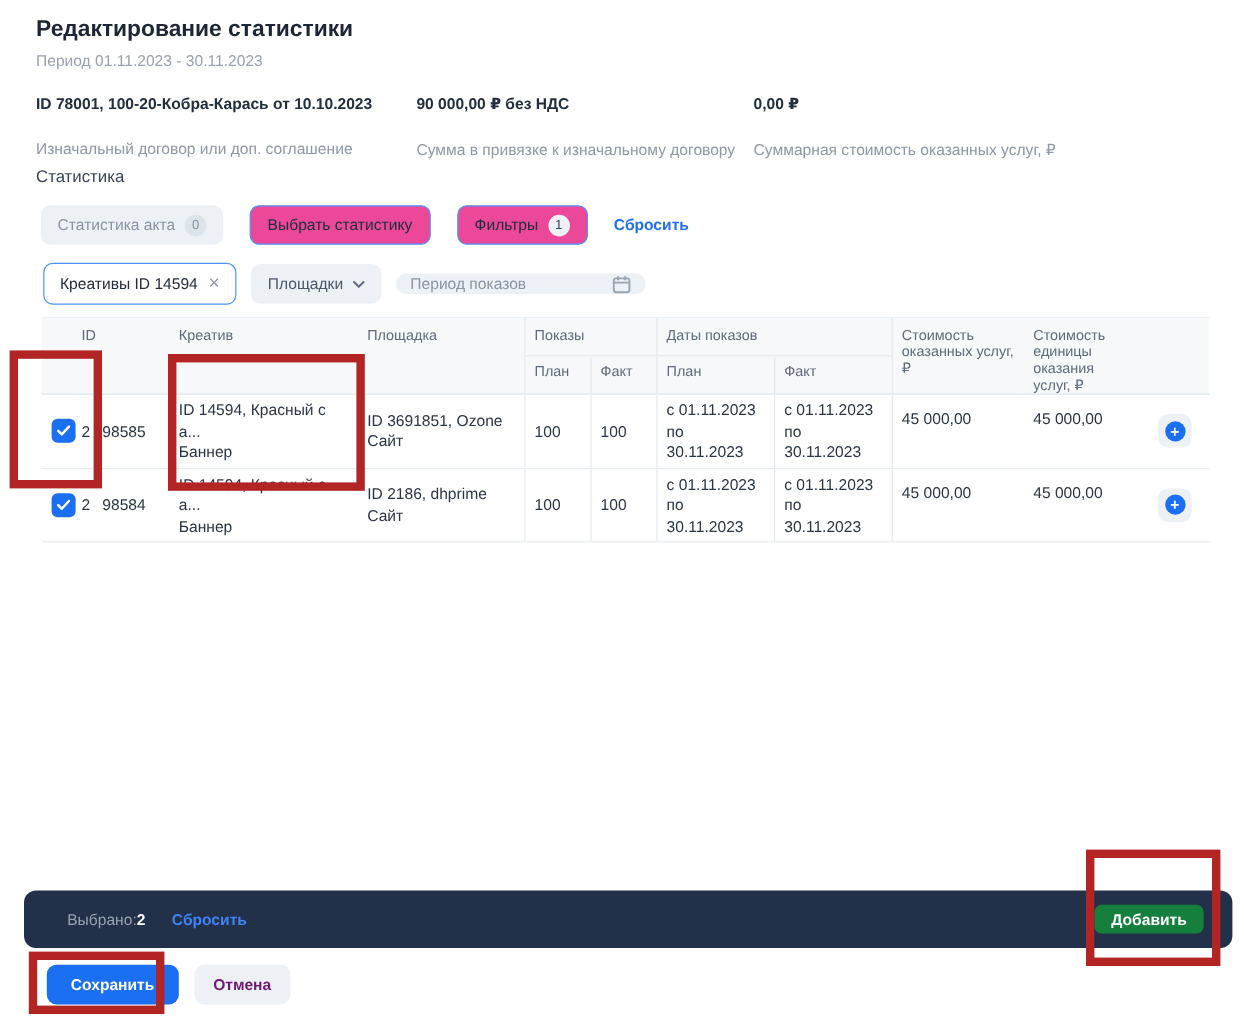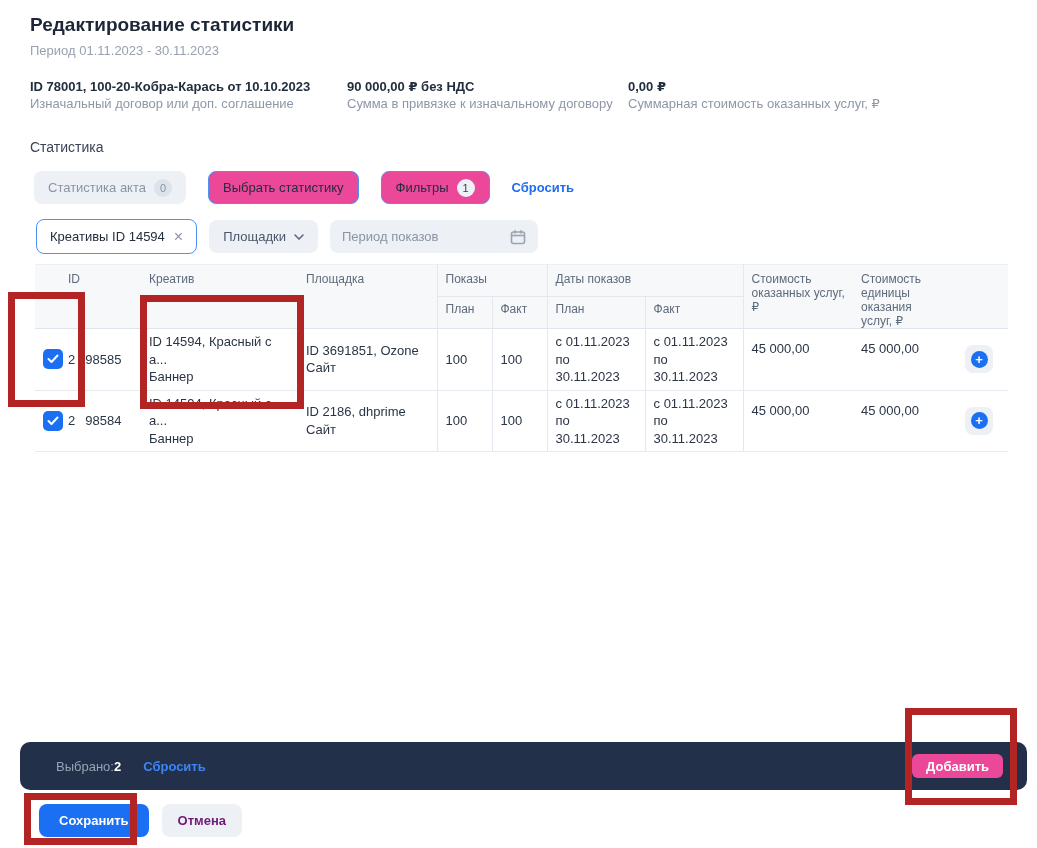--- a/index.html
+++ b/index.html
@@ -10,21 +10,21 @@
   
   .hdr { position:absolute; left:30px; top:14px; }
   .hdr-title { font-size:19px; font-weight:700; color:#1c2636; }
   .hdr-sub { margin-top:7px; font-size:13px; color:#98a1b0; }
 
   
   .summary { position:absolute; left:30px; top:79px; display:flex; }
   .sum-col1 { width:317px; }
   .sum-col2 { width:281px; }
   .sum-val { font-size:13px; font-weight:700; color:#222d3d; }
-  .sum-lbl { margin-top:2px; font-size:13px; color:#8d97a7; }
+  .sum-lbl { margin-top:22px; font-size:13px; color:#8d97a7; }
 
   
   .section-title { position:absolute; left:30px; top:139px; font-size:14px; color:#3a4456; }
 
   
   .toolbar { position:absolute; left:34px; top:171px; display:flex; align-items:center; gap:22px; }
   .btn { display:inline-flex; align-items:center; gap:8px; height:33px; padding:0 14px;
     border-radius:8px; font-size:13px; cursor:pointer; white-space:nowrap; }
   .btn-muted { background:#edf0f4; color:#8a94a4; }
   .btn-outline { background:#ec4899; border:1.5px solid #4b94f6; color:#222d3d; font-weight:500; }
@@ -39,21 +39,21 @@
   .search-box { display:flex; align-items:center; gap:8px; width:286px; height:33px;
     background:#edf0f4; border-radius:8px; padding:0 12px; }
   .search-box input { border:none; outline:none; background:transparent; width:100%;
     font-family:inherit; font-size:13px; color:#222d3d; }
   .search-box input::placeholder { color:#8a94a4; }
   .chip { display:inline-flex; align-items:center; gap:9px; height:35px; padding:0 13px;
     background:#fff; border:1.5px solid #4b94f6; border-radius:8px; font-size:13px; color:#222d3d; }
   .chip .x { color:#8a94a4; font-size:16px; line-height:1; cursor:pointer; }
   .drop { display:inline-flex; align-items:center; gap:8px; height:33px; padding:0 14px;
     background:#edf0f4; border-radius:8px; font-size:13px; color:#4a576b; cursor:pointer; }
-  .period { display:flex; align-items:center; justify-content:space-between; width:208px; height:33px;
+  .period { display:flex; align-items:center; justify-content:space-between; width:208px; height:17px;
     background:#edf0f4; border-radius:8px; padding:0 12px; font-size:13px; color:#8a94a4; cursor:pointer; }
 
   
   .stat-table { position:absolute; left:35px; top:264px; width:973px;
     border-collapse:collapse; table-layout:fixed; }
   .stat-table th { background:#f6f8fa; color:#5f6b7c; font-size:12px; font-weight:400;
     text-align:left; vertical-align:top; padding:7px 8px 0 8px; }
   .stat-table thead tr:first-child { height:26px; }
   .stat-table thead tr.subrow { height:26px; }
   .stat-table thead tr.subrow th { padding-top:5px; border-top:1px solid #e3e8ee; }
@@ -74,21 +74,21 @@
   .plus-circle { width:17px; height:17px; border-radius:50%; background:#1a6ff2; color:#fff;
     font-size:13px; font-weight:700; line-height:17px; text-align:center; }
 
   
   .selbar { position:absolute; left:20px; top:742px; width:1007px; height:48px;
     background:#233049; border-radius:10px; display:flex; align-items:center;
     padding:0 24px 0 36px; }
   .sel-label { font-size:13px; color:#98a2b3; }
   .sel-count { font-size:13px; color:#fff; font-weight:700; }
   .selbar .link { margin-left:22px; color:#3d85f4; }
-  .btn-add { margin-left:auto; background:#ec4899; color:#fff; font-size:13px; font-weight:700;
+  .btn-add { margin-left:auto; background:#15803d; color:#fff; font-size:13px; font-weight:700;
     border:none; border-radius:6px; height:24px; padding:0 14px; cursor:pointer; font-family:inherit;text-align:right; }
 
   
   .footer { position:absolute; left:39px; top:804px; display:flex; gap:13px; }
   .btn-save { background:#1a6ff2; color:#fff; border:none; border-radius:8px; height:33px;
     padding:0 20px; font-size:13px; font-weight:700; cursor:pointer; font-family:inherit; }
   .btn-cancel { background:#edf0f4; color:#701a75; border:none; border-radius:8px; height:33px;
     padding:0 16px; font-size:13px; font-weight:700; cursor:pointer; font-family:inherit; }
 
   

